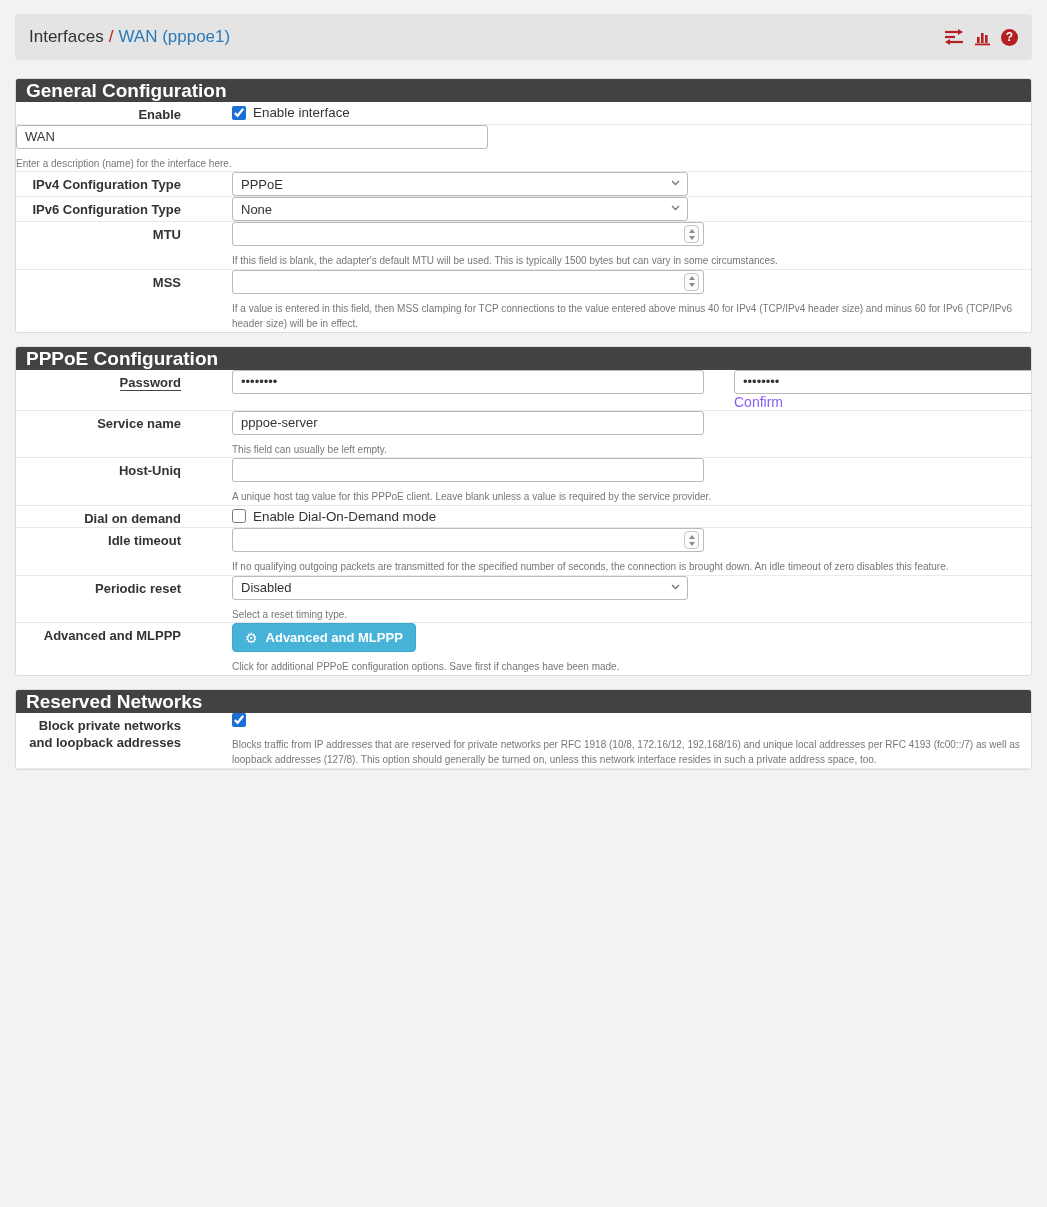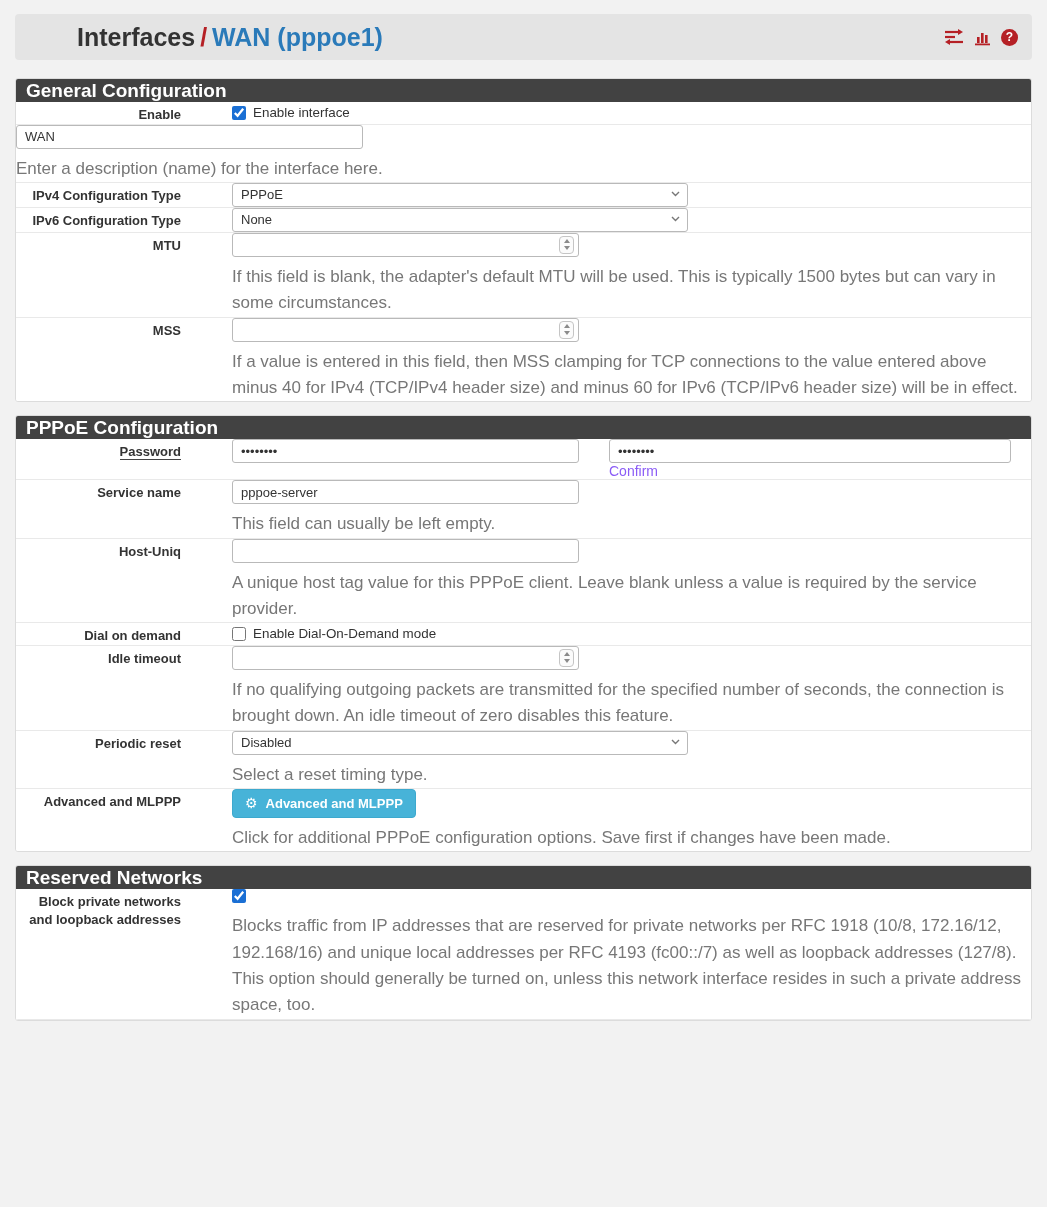--- a/index.html
+++ b/index.html
@@ -17,21 +17,21 @@
   .breadcrumb-bar {
     background: #e4e4e4;
     border-radius: 4px;
     height: 46px;
     padding: 0 14px;
     display: flex;
     align-items: center;
     justify-content: space-between;
     margin-bottom: 18px;
   }
-  .breadcrumb-title { font-size: 25px; font-weight: 700; color: #333; margin-left: 48px; }
+  .breadcrumb-title { font-size: 17px; font-weight: 400; color: #333; }
   .breadcrumb-title .sep { color: #b52025; margin: 0 5px; }
   .breadcrumb-title .page-link { color: #2a7ab9; text-decoration: none; cursor: pointer; }
   .header-icons { display: flex; align-items: center; gap: 10px; }
   .hicon { display: inline-flex; align-items: center; justify-content: center; cursor: pointer; }
   .q-circle {
     width: 17px; height: 17px; border-radius: 50%;
     background: #b52025; color: #fff; font-size: 12px; font-weight: bold;
     display: flex; align-items: center; justify-content: center; line-height: 1;
   }
 
@@ -48,25 +48,25 @@
   .form-row { display: flex; padding: 0 0; gap: 40px; }
   .form-row + .form-row { border-top: 1px solid #e9e9e9; }
   .row-label {
     width: 176px; min-width: 176px;
     text-align: right; padding-right: 11px; padding-top: 4px;
     font-size: 13px; font-weight: bold; line-height: 1.35; color: #333;
   }
   .row-label .ul { border-bottom: 1px solid #444; cursor: help; }
   .row-content { flex: 1; padding-right: 5px; font-size: 13px; }
 
-  .help { color: #777; font-size: 17px; line-height: 1.55; margin-top: 7px; }
+  .help { color: #777; font-size: 10px; line-height: 1.55; margin-top: 7px; }
 
   
   .txt, .sel, .numwrap, .input-like {
-    width: 347px; height: 24px;
+    width: 472px; height: 24px;
     border: 1px solid #b9b9b9; border-radius: 3px;
     font-size: 13px; color: #333; background: #fff;
     font-family: inherit;
   }
   .txt { padding: 2px 8px; }
   .input-like { padding: 3px 8px; overflow: hidden; white-space: nowrap; cursor: text; }
   .redacted { filter: blur(2.3px); opacity: .85; letter-spacing: .5px; color: #555; }
 
   .selwrap { position: relative; width: 456px; }
   .sel {

